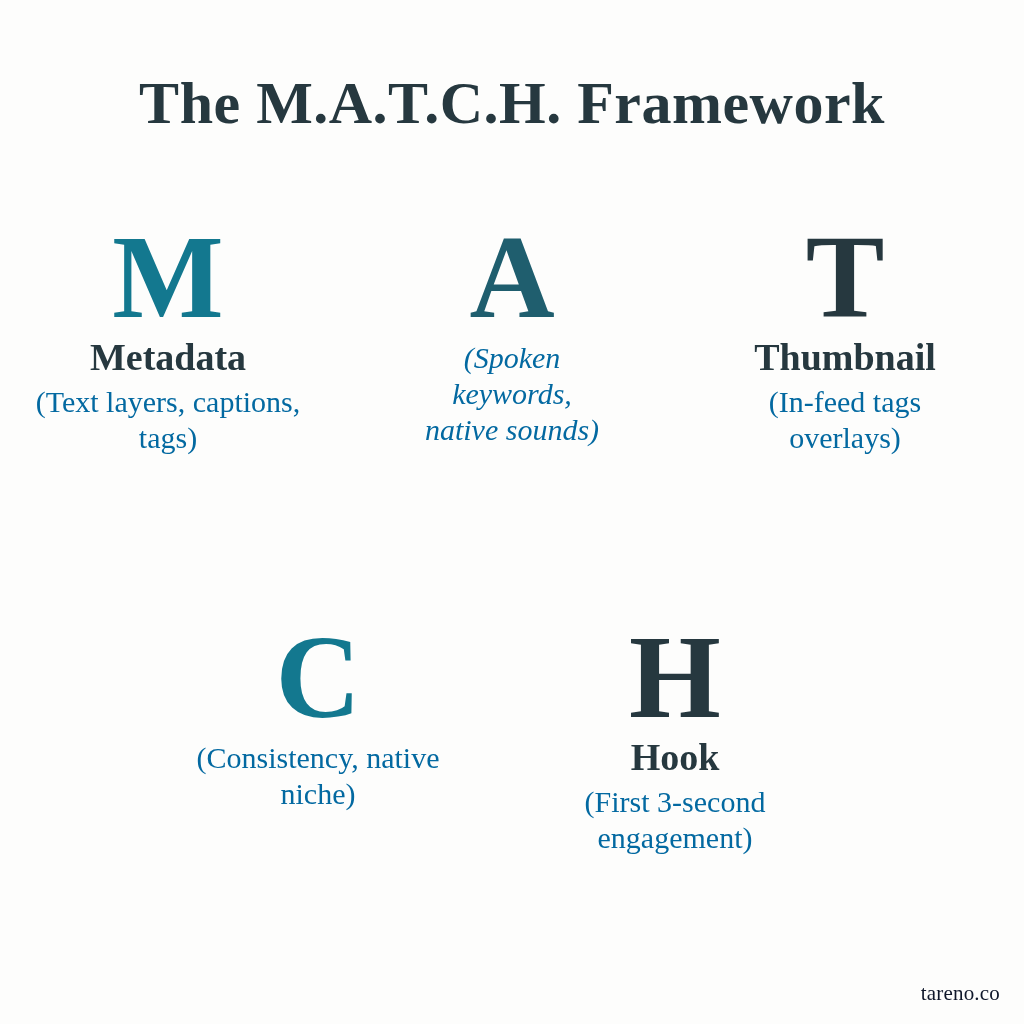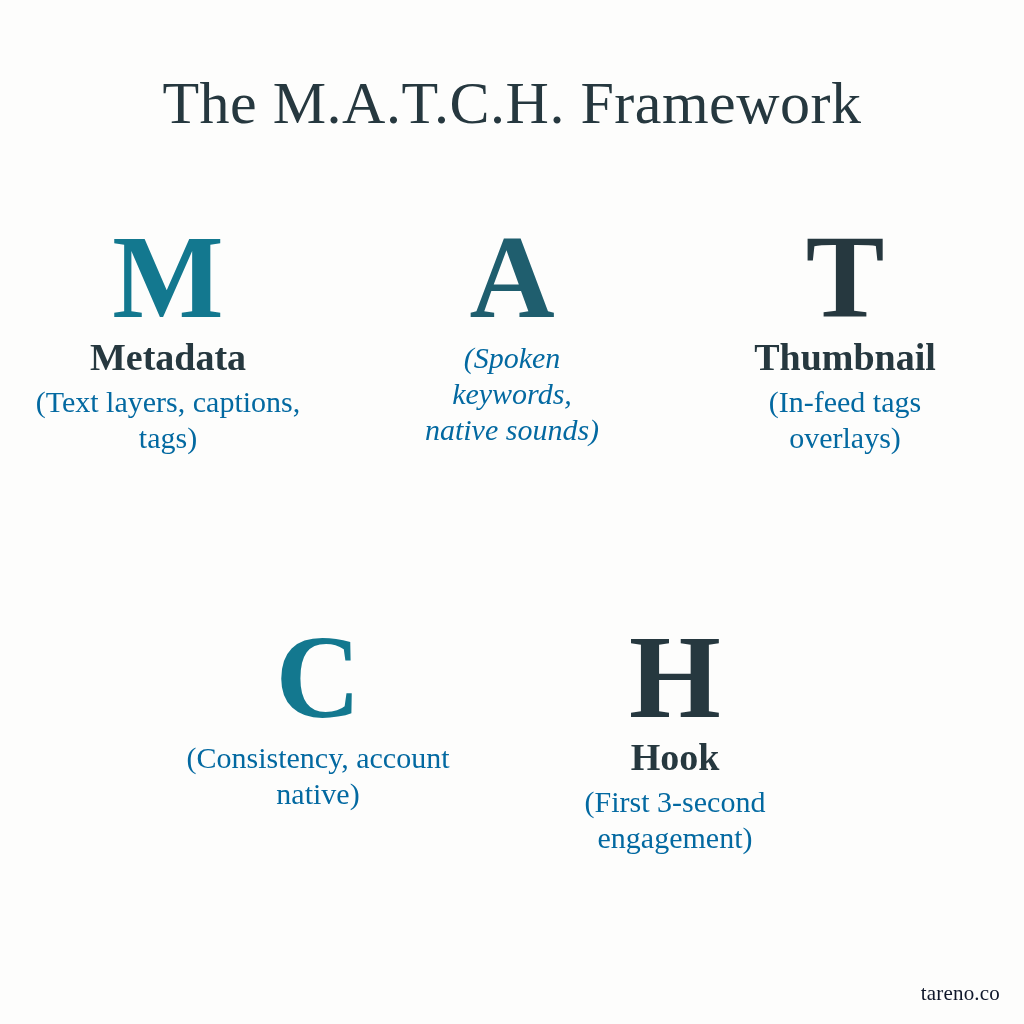--- a/index.html
+++ b/index.html
@@ -23,21 +23,21 @@
   }
 
   
   .title {
     position: absolute;
     top: 72px;
     left: 0;
     width: 1024px;
     text-align: center;
     font-size: 60px;
-    font-weight: normal;
+    font-weight: bold;
     color: #26383f;
     letter-spacing: 0.5px;
     line-height: 1.05;
     white-space: nowrap;
   }
 
   
   .pillar {
     position: absolute;
     text-align: center;
@@ -117,21 +117,21 @@
   </div>
 
   <div class="pillar" id="pillar-thumbnail">
     <div class="pillar-letter" style="color: rgb(38, 56, 63);">T</div>
     <div class="pillar-label">Thumbnail</div>
     <div class="pillar-desc">(In-feed tags overlays)</div>
   </div>
 
   <div class="pillar" id="pillar-context">
     <div class="pillar-letter" style="color: rgb(19, 120, 143);">C</div>
-    <div class="pillar-desc">(Consistency, account native)</div>
+    <div class="pillar-desc">(Consistency, native niche)</div>
   </div>
 
   <div class="pillar" id="pillar-hook">
     <div class="pillar-letter" style="color: rgb(38, 56, 63);">H</div>
     <div class="pillar-label">Hook</div>
     <div class="pillar-desc">(First 3-second engagement)</div>
   </div>
 
   <div class="watermark">tareno.co</div>
 

